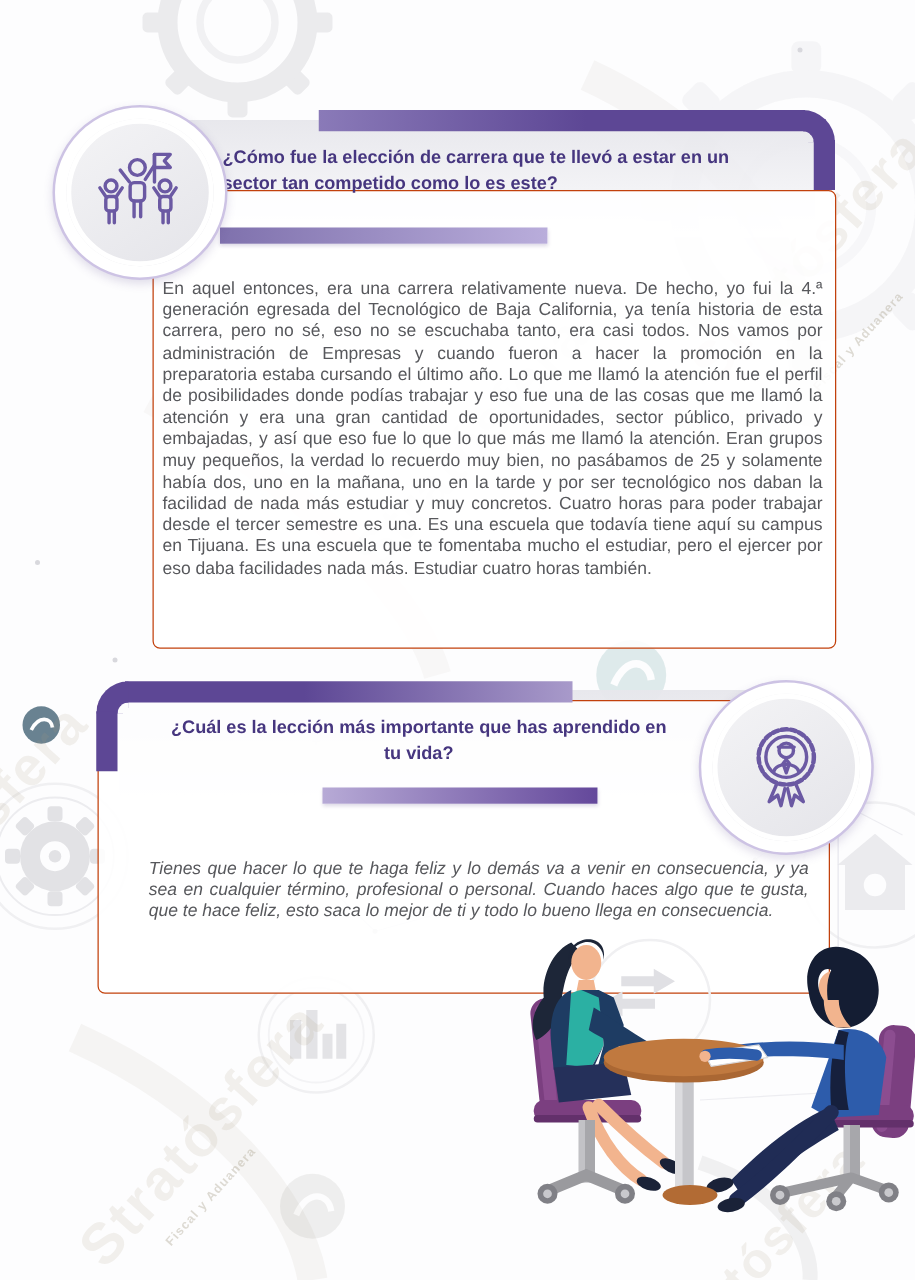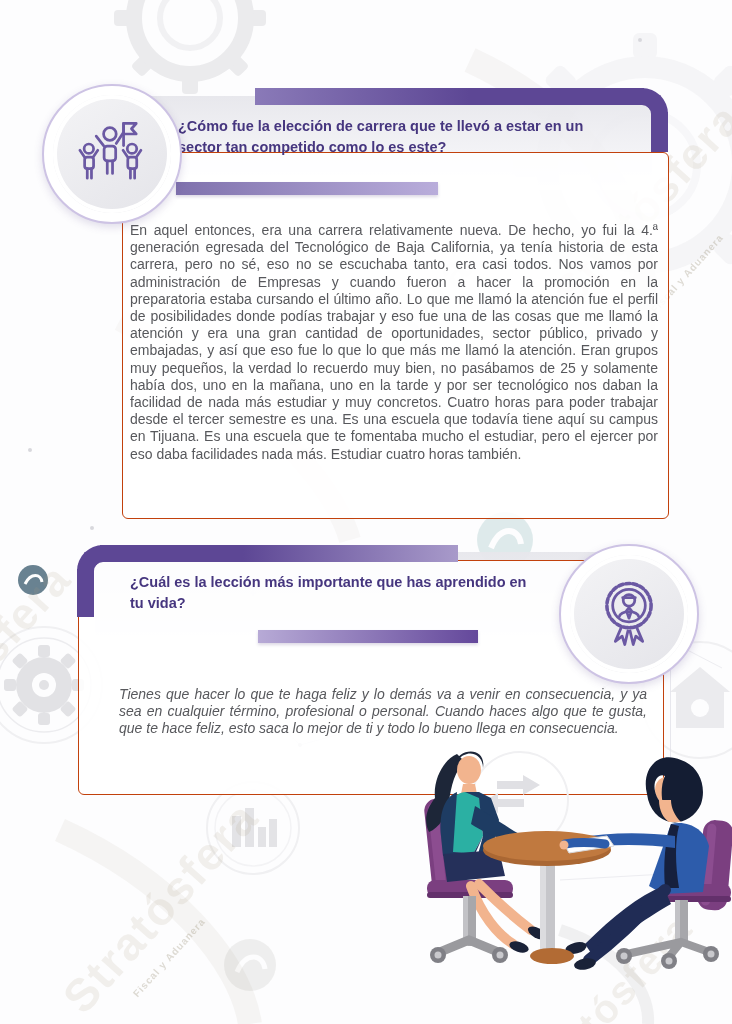--- a/index.html
+++ b/index.html
@@ -29,21 +29,21 @@
     border-top:17px solid #5d4795;border-left:17px solid #5d4795;border-top-left-radius:26px;}
   .f2side{left:77px;top:569px;width:17px;height:48px;background:#5d4795;}
   .panel{position:absolute;z-index:2;background:linear-gradient(180deg,rgba(231,231,236,0.96),rgba(250,250,252,0.75));}
   .panel1{left:122px;top:96px;width:530px;height:94px;border-radius:4px 20px 4px 4px;}
   .panel2{left:95px;top:552px;width:517px;height:98px;border-radius:14px 4px 4px 14px;}
   .qtext{
     position:absolute;z-index:4;font-weight:bold;font-size:14.5px;line-height:21px;
     color:#46367f;margin:0;
   }
   .q1{left:178px;top:116px;width:436px;text-align:left;}
-  .q2{left:130px;top:572px;width:410px;text-align:left;}
+  .q2{left:130px;top:572px;width:410px;text-align:center;}
   .accent{position:absolute;height:13px;z-index:3;box-shadow:0 2px 3px rgba(60,40,110,0.18);}
   .bar1{left:176px;top:182px;width:262px;background:linear-gradient(90deg,#7f71ad,#b9addb);}
   .bar2{left:258px;top:630px;width:220px;background:linear-gradient(90deg,#b7aad6,#64489b);}
   
   .badge{
     position:absolute;width:136px;height:136px;border-radius:50%;z-index:5;
     background:#ffffff;border:2px solid #cdc3e4;
     box-shadow:0 3px 8px rgba(90,70,140,0.18);
     display:flex;align-items:center;justify-content:center;
   }

